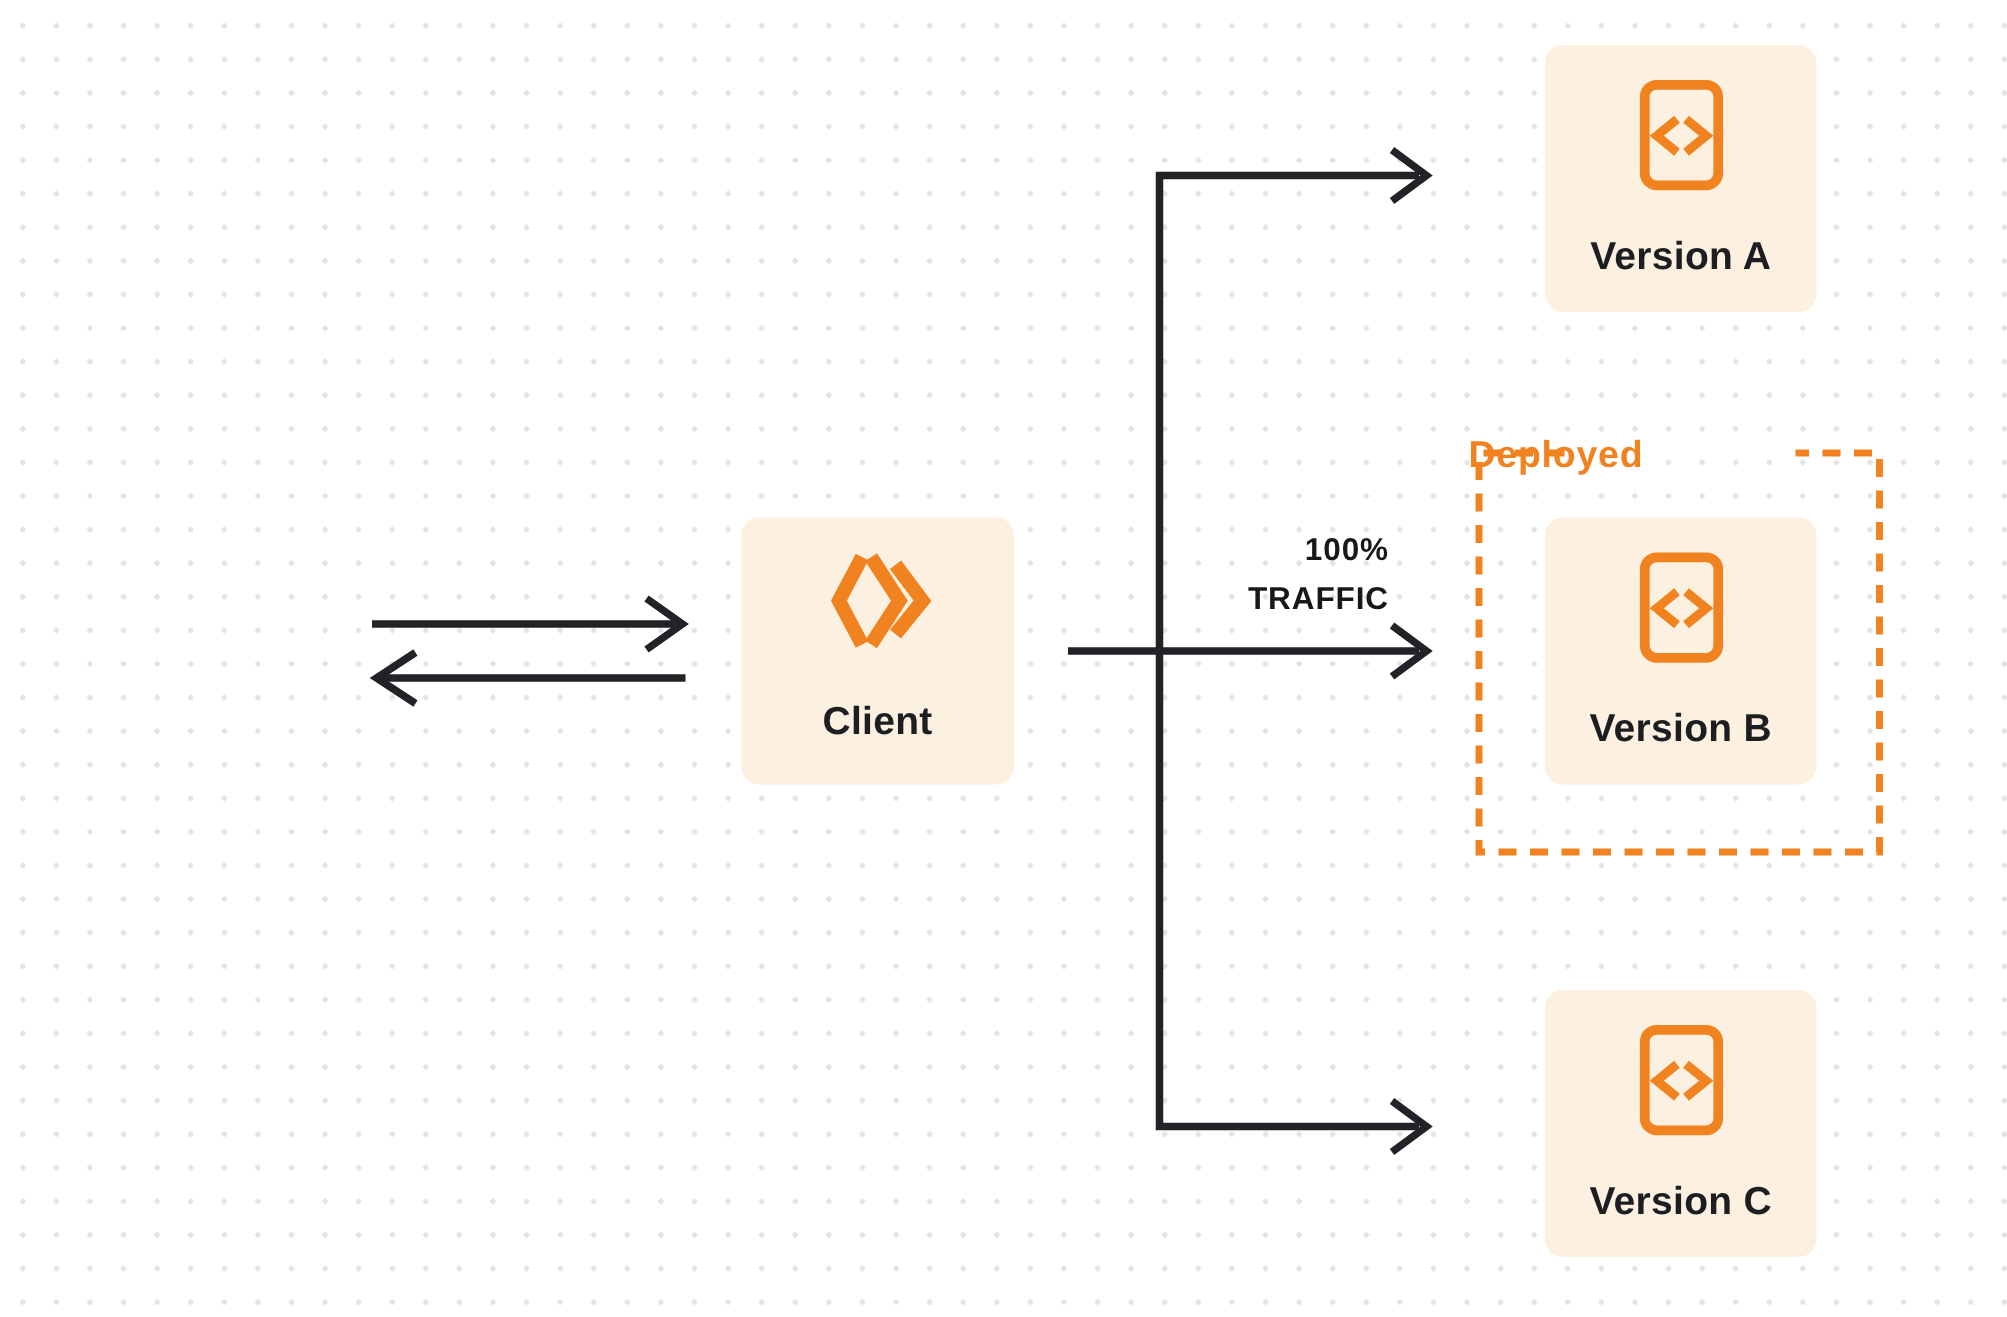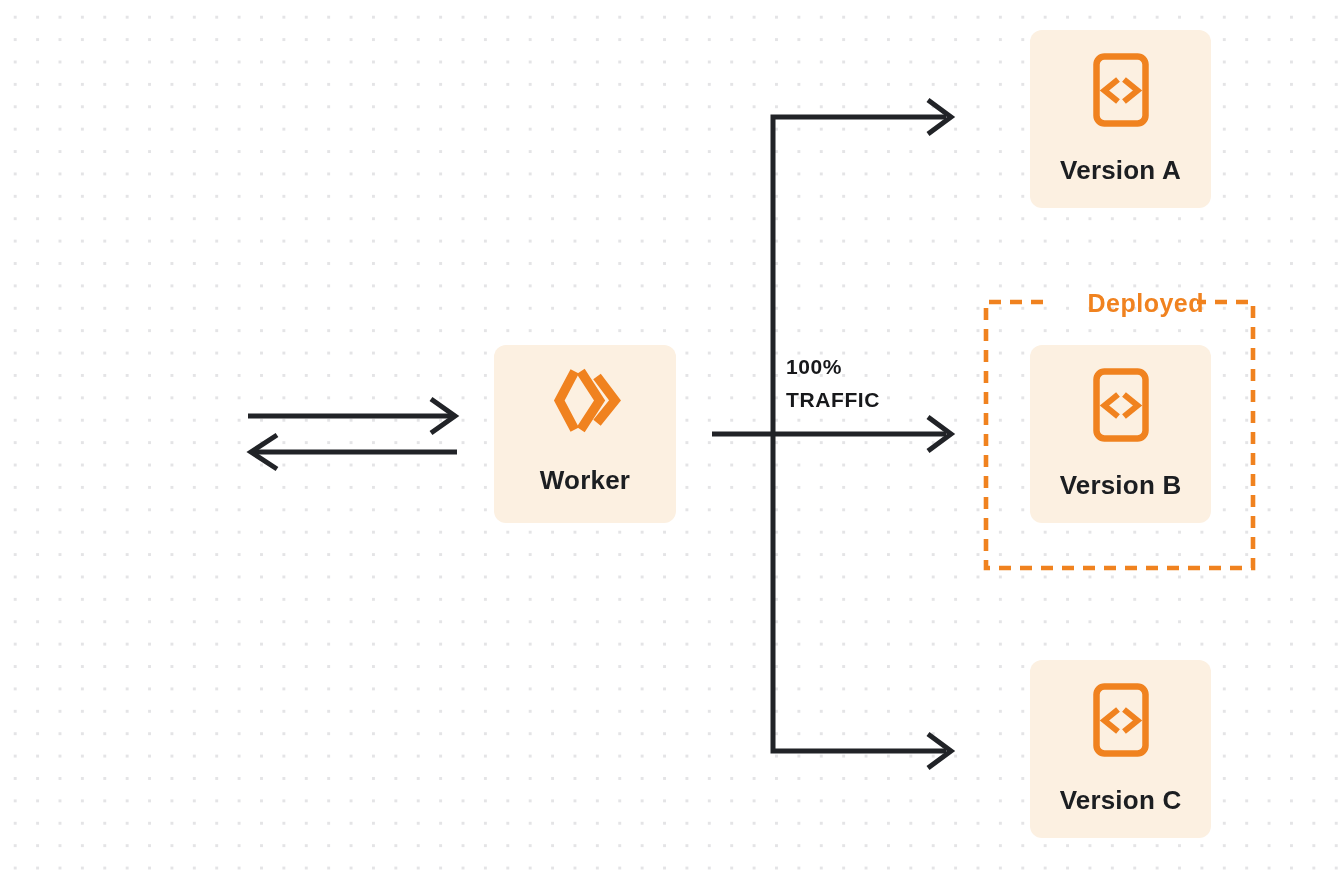--- a/index.html
+++ b/index.html
@@ -57,32 +57,32 @@
   }
   .version-a { top: 30px; }
   .version-b { top: 345px; }
   .version-c { top: 660px; align-items: center; }
   .worker-logo { width: 72px; height: 69px; overflow: visible; }
   .code-icon { width: 56px; height: 74px; overflow: visible; }
   .traffic-label {
     position: absolute;
     left: 786px; top: 350px;
     width: 140px;
-    text-align: left;
+    text-align: right;
     font-weight: bold;
     font-size: 21px;
     line-height: 33px;
     letter-spacing: 0.6px;
     color: #17181b;
   }
   .deployed-label {
     position: absolute;
-    left: 1044px; top: 289px;
+    left: 979px; top: 289px;
     width: 160px;
-    text-align: right;
+    text-align: left;
     font-weight: bold;
     font-size: 25px;
     letter-spacing: 0.5px;
     color: #f0821f;
   }
 </style>
 </head>
 <body>
 
 <div class="canvas">
@@ -117,21 +117,21 @@
 
 
   <div class="node worker">
     <svg class="worker-logo" viewBox="0 0 84 80" aria-hidden="true">
       <g stroke="#f0821f" stroke-width="11" fill="none" stroke-linejoin="miter" stroke-linecap="butt">
         <path d="M30 6 L12 40 L30 74"></path>
         <path d="M37 6 L59 40 L37 74"></path>
         <path d="M56 12 L77 40 L56 66"></path>
       </g>
     </svg>
-    <span class="node-label">Worker</span>
+    <span class="node-label">Client</span>
   </div>
 
   <div class="traffic-label">
     <div>100%</div>
     <div>TRAFFIC</div>
   </div>
 
   <div class="deployed-label">Deployed</div>
 
   <div class="node version version-a">

